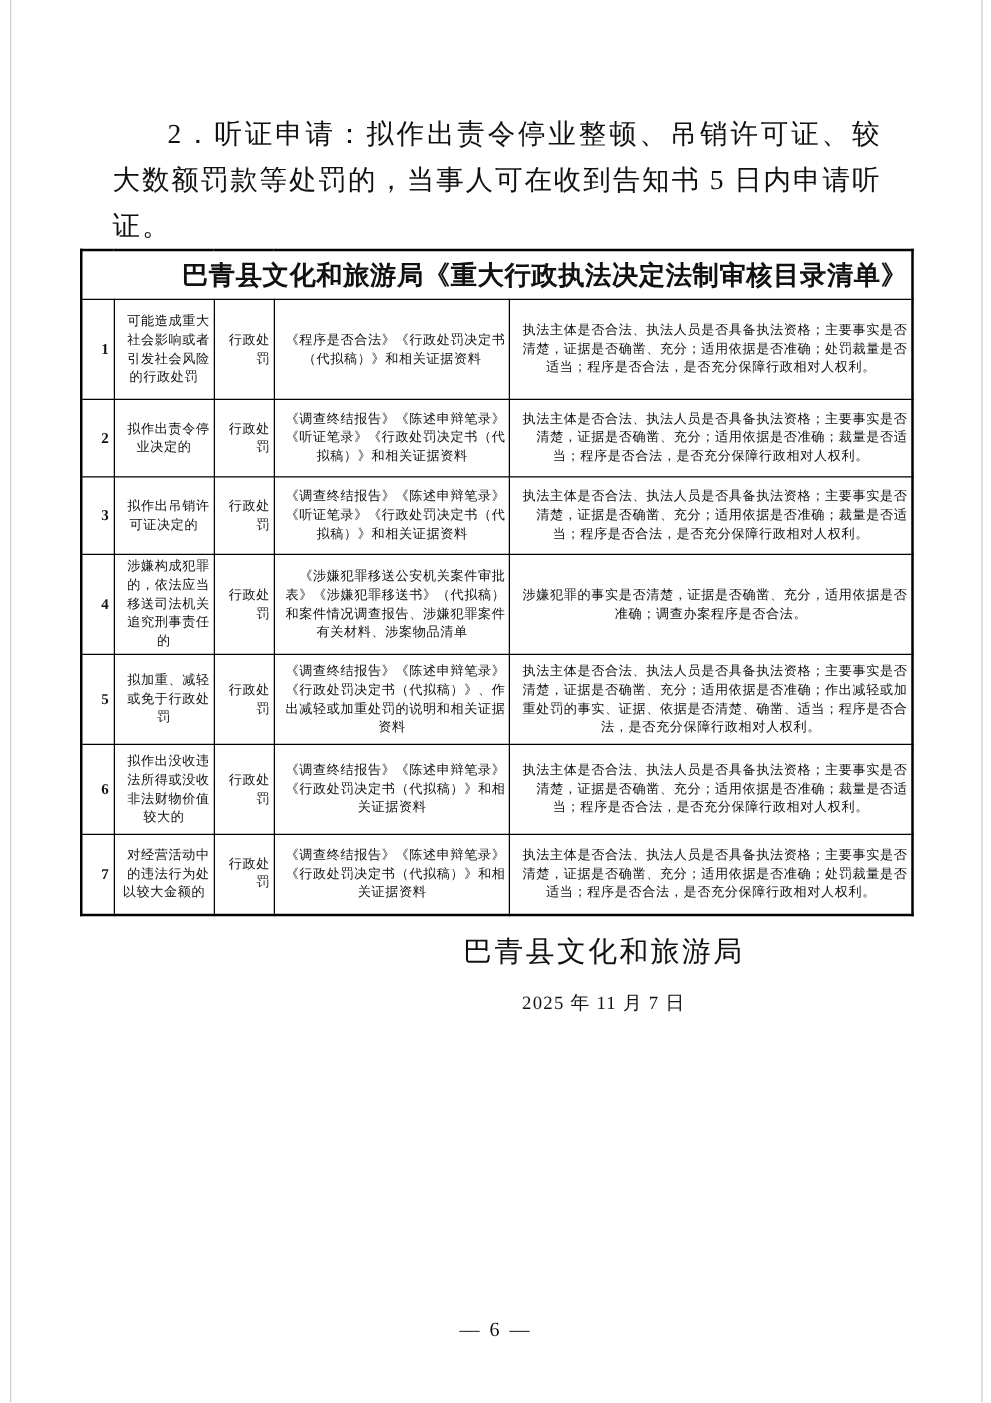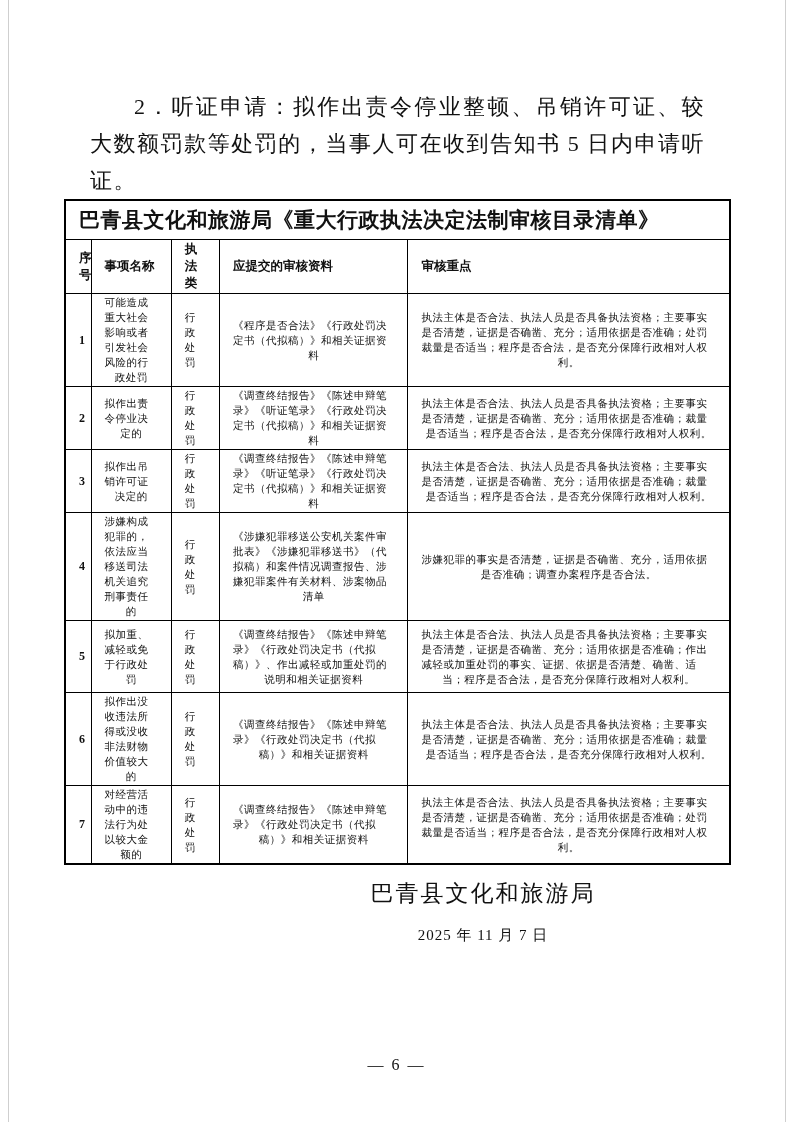--- a/index.html
+++ b/index.html
@@ -48,23 +48,23 @@
   }
 
   table.catalog {
     width: 667px;
     border-collapse: collapse;
     border: 2px solid #000000;
     table-layout: fixed;
   }
   table.catalog td, table.catalog th {
     border: 1px solid #000000;
-    padding: 1px 13px;
+    padding: 1px 3px;
     vertical-align: middle;
-    text-align: left;
+    text-align: right;
     font-weight: normal;
     overflow: hidden;
   }
   .col-no   { width: 26px; }
   .col-item { width: 80px; }
   .col-type { width: 48px; }
   .col-mat  { width: 188px; }
   .col-foc  { width: 321px; }
 
   tr.title-row td {
@@ -138,27 +138,20 @@
       <col class="col-no">
         <col class="col-item">
         <col class="col-type">
         <col class="col-mat">
         <col class="col-foc">
     </colgroup>
     <tbody>
       <tr class="title-row">
         <td colspan="5">巴青县文化和旅游局《重大行政执法决定法制审核目录清单》</td>
       </tr>
-      <tr class="header-row">
-        <th>序号</th>
-        <th>事项名称</th>
-        <th>执法类</th>
-        <th>应提交的审核资料</th>
-        <th>审核重点</th>
-      </tr>
 
       <tr class="data-row r1">
         <td class="num">1</td>
         <td class="just">可能造成重大社会影响或者引发社会风险的行政处罚</td>
         <td>行政处罚</td>
         <td class="just">《程序是否合法》《行政处罚决定书（代拟稿）》和相关证据资料</td>
         <td class="just">执法主体是否合法、执法人员是否具备执法资格；主要事实是否清楚，证据是否确凿、充分；适用依据是否准确；处罚裁量是否适当；程序是否合法，是否充分保障行政相对人权利。</td>
       </tr>
 
       <tr class="data-row r2">

